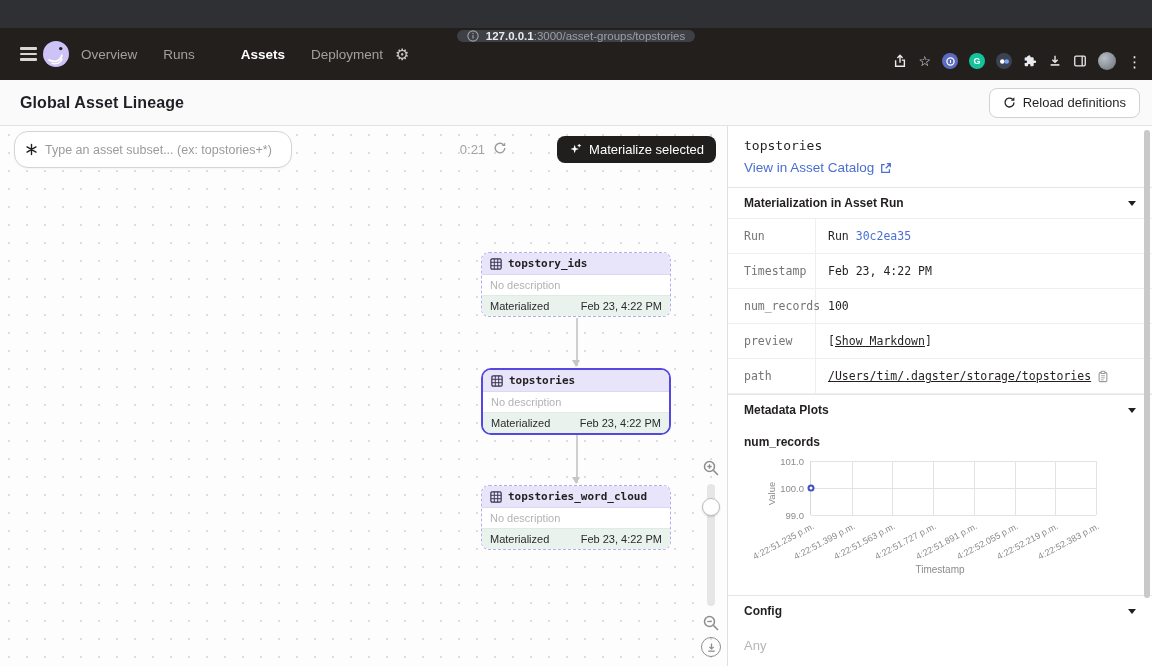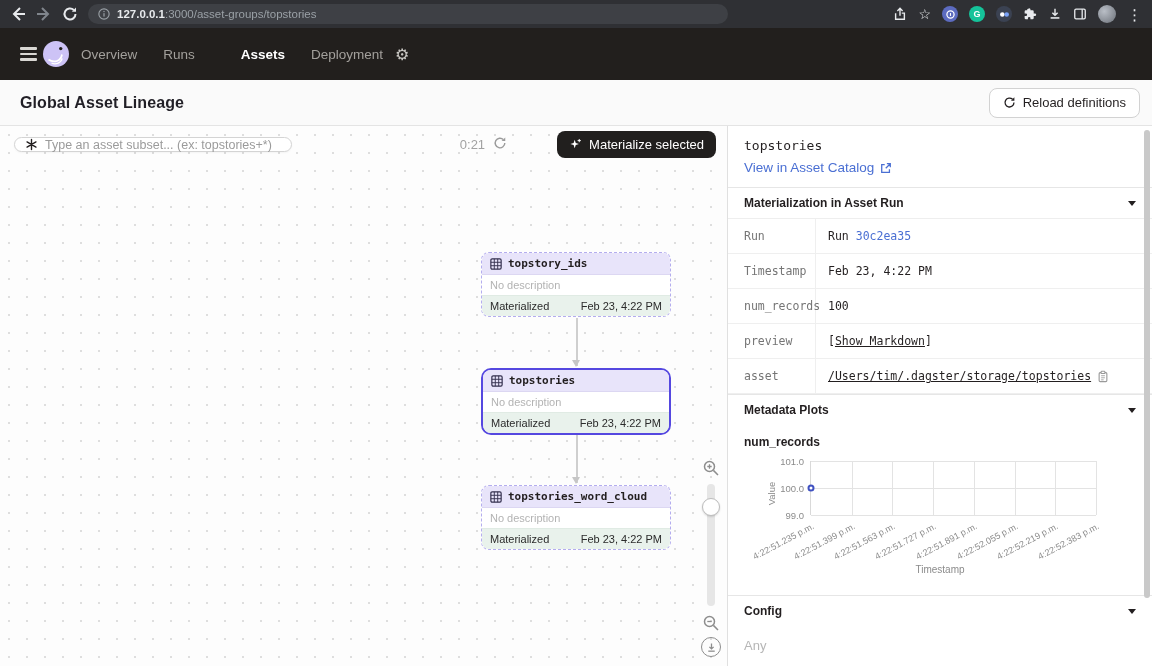--- a/index.html
+++ b/index.html
@@ -1,20 +1,20 @@
 <!DOCTYPE html>
 <html><head>
 <meta charset="utf-8">
 <style>
   * { margin:0; padding:0; box-sizing:border-box; }
   html,body { width:1152px; height:666px; overflow:hidden; background:#fff;
     font-family:"Liberation Sans", sans-serif; }
 
   
-  .chrome { height:28px; background:#2f3034; display:flex; align-items:center; padding:0 10px; gap:10px; }
+  .chrome { height:28px; background:#2f3034; display:flex; align-items:center; padding:0 10px; gap:10px;flex-direction:column; }
   .chrome svg { display:block; }
   .nav-arrow { width:16px; height:16px; stroke:#e8eaed; stroke-width:2; fill:none; }
   .nav-arrow.dim { stroke:#80858c; }
   .addr { flex:1; max-width:640px; height:20px; background:#3e4045; border-radius:10px;
     display:flex; align-items:center; padding:0 10px; gap:7px; }
   .addr-url { font-size:11.5px; color:#9aa0a6; white-space:nowrap; }
   .addr-url b { color:#e8eaed; font-weight:700; }
   .chrome-right { display:flex; align-items:center; gap:11px; margin-left:auto; }
   .glyph { color:#e8eaed; font-size:14px; line-height:1; }
   .ext-dot { width:16px; height:16px; border-radius:50%; display:flex; align-items:center;
@@ -45,21 +45,21 @@
     border:1px solid #d2d2d2; border-radius:8px; height:30px; padding:0 13px; font-size:13px;
     color:#231f20; cursor:pointer; font-family:"Liberation Sans",sans-serif; }
 
   
   .main { display:flex; height:540px; }
   .graph { position:relative; width:727px; height:100%; background:#fdfdfd;
     background-image:radial-gradient(circle, #dedede 1.1px, transparent 1.1px);
     background-size:18px 18px; overflow:hidden; }
 
   .graph-toolbar { position:absolute; top:5px; left:14px; right:11px; display:flex; align-items:center; }
-  .filter-box { width:278px; height:15px; background:#fff; border:1px solid #d4d4d4; border-radius:14px;
+  .filter-box { width:278px; height:37px; background:#fff; border:1px solid #d4d4d4; border-radius:14px;
     display:flex; align-items:center; padding:0 10px; gap:7px; box-shadow:0 1px 2px rgba(0,0,0,.04); }
   .filter-box input { flex:1; min-width:0; border:none; outline:none; font-size:12.5px; color:#231f20;
     font-family:"Liberation Sans",sans-serif; background:transparent; }
   .filter-box input::placeholder { color:#9b9b9b; }
   .timer { margin-left:auto; color:#a2a2a2; font-size:13px; }
   .timer-refresh { margin:0 10px 0 8px; color:#9b9b9b; cursor:pointer; }
   .mat-btn { display:flex; align-items:center; gap:7px; background:#211f1e; color:#fff; border:none;
     border-radius:8px; height:27px; padding:0 12px; font-size:13px; font-weight:500; cursor:pointer;
     font-family:"Liberation Sans",sans-serif;margin-left:40px; }
 
@@ -353,21 +353,21 @@
             <span>100</span>
           </div>
       </div>
       <div class="kvrow">
         <div class="kvkey">preview</div>
         <div class="kvval">
             <span><span>[</span><span class="kv-under">Show Markdown</span><span>]</span></span>
           </div>
       </div>
       <div class="kvrow">
-        <div class="kvkey">asset</div>
+        <div class="kvkey">path</div>
         <div class="kvval">
           <span class="kv-under">/Users/tim/.dagster/storage/topstories</span>
           <svg width="12" height="13" viewBox="0 0 14 15">
               <rect x="2.5" y="3" width="9" height="10.5" rx="1.2" fill="none" stroke="#9a9a9a" stroke-width="1.3"></rect>
               <rect x="4.8" y="1.5" width="4.4" height="2.6" rx="0.8" fill="#fff" stroke="#9a9a9a" stroke-width="1.2"></rect>
               <path d="M4.8 6.6h4.4M4.8 9h4.4M4.8 11.4h3" stroke="#9a9a9a" stroke-width="1"></path>
             </svg>
         </div>
       </div>
     </div>

